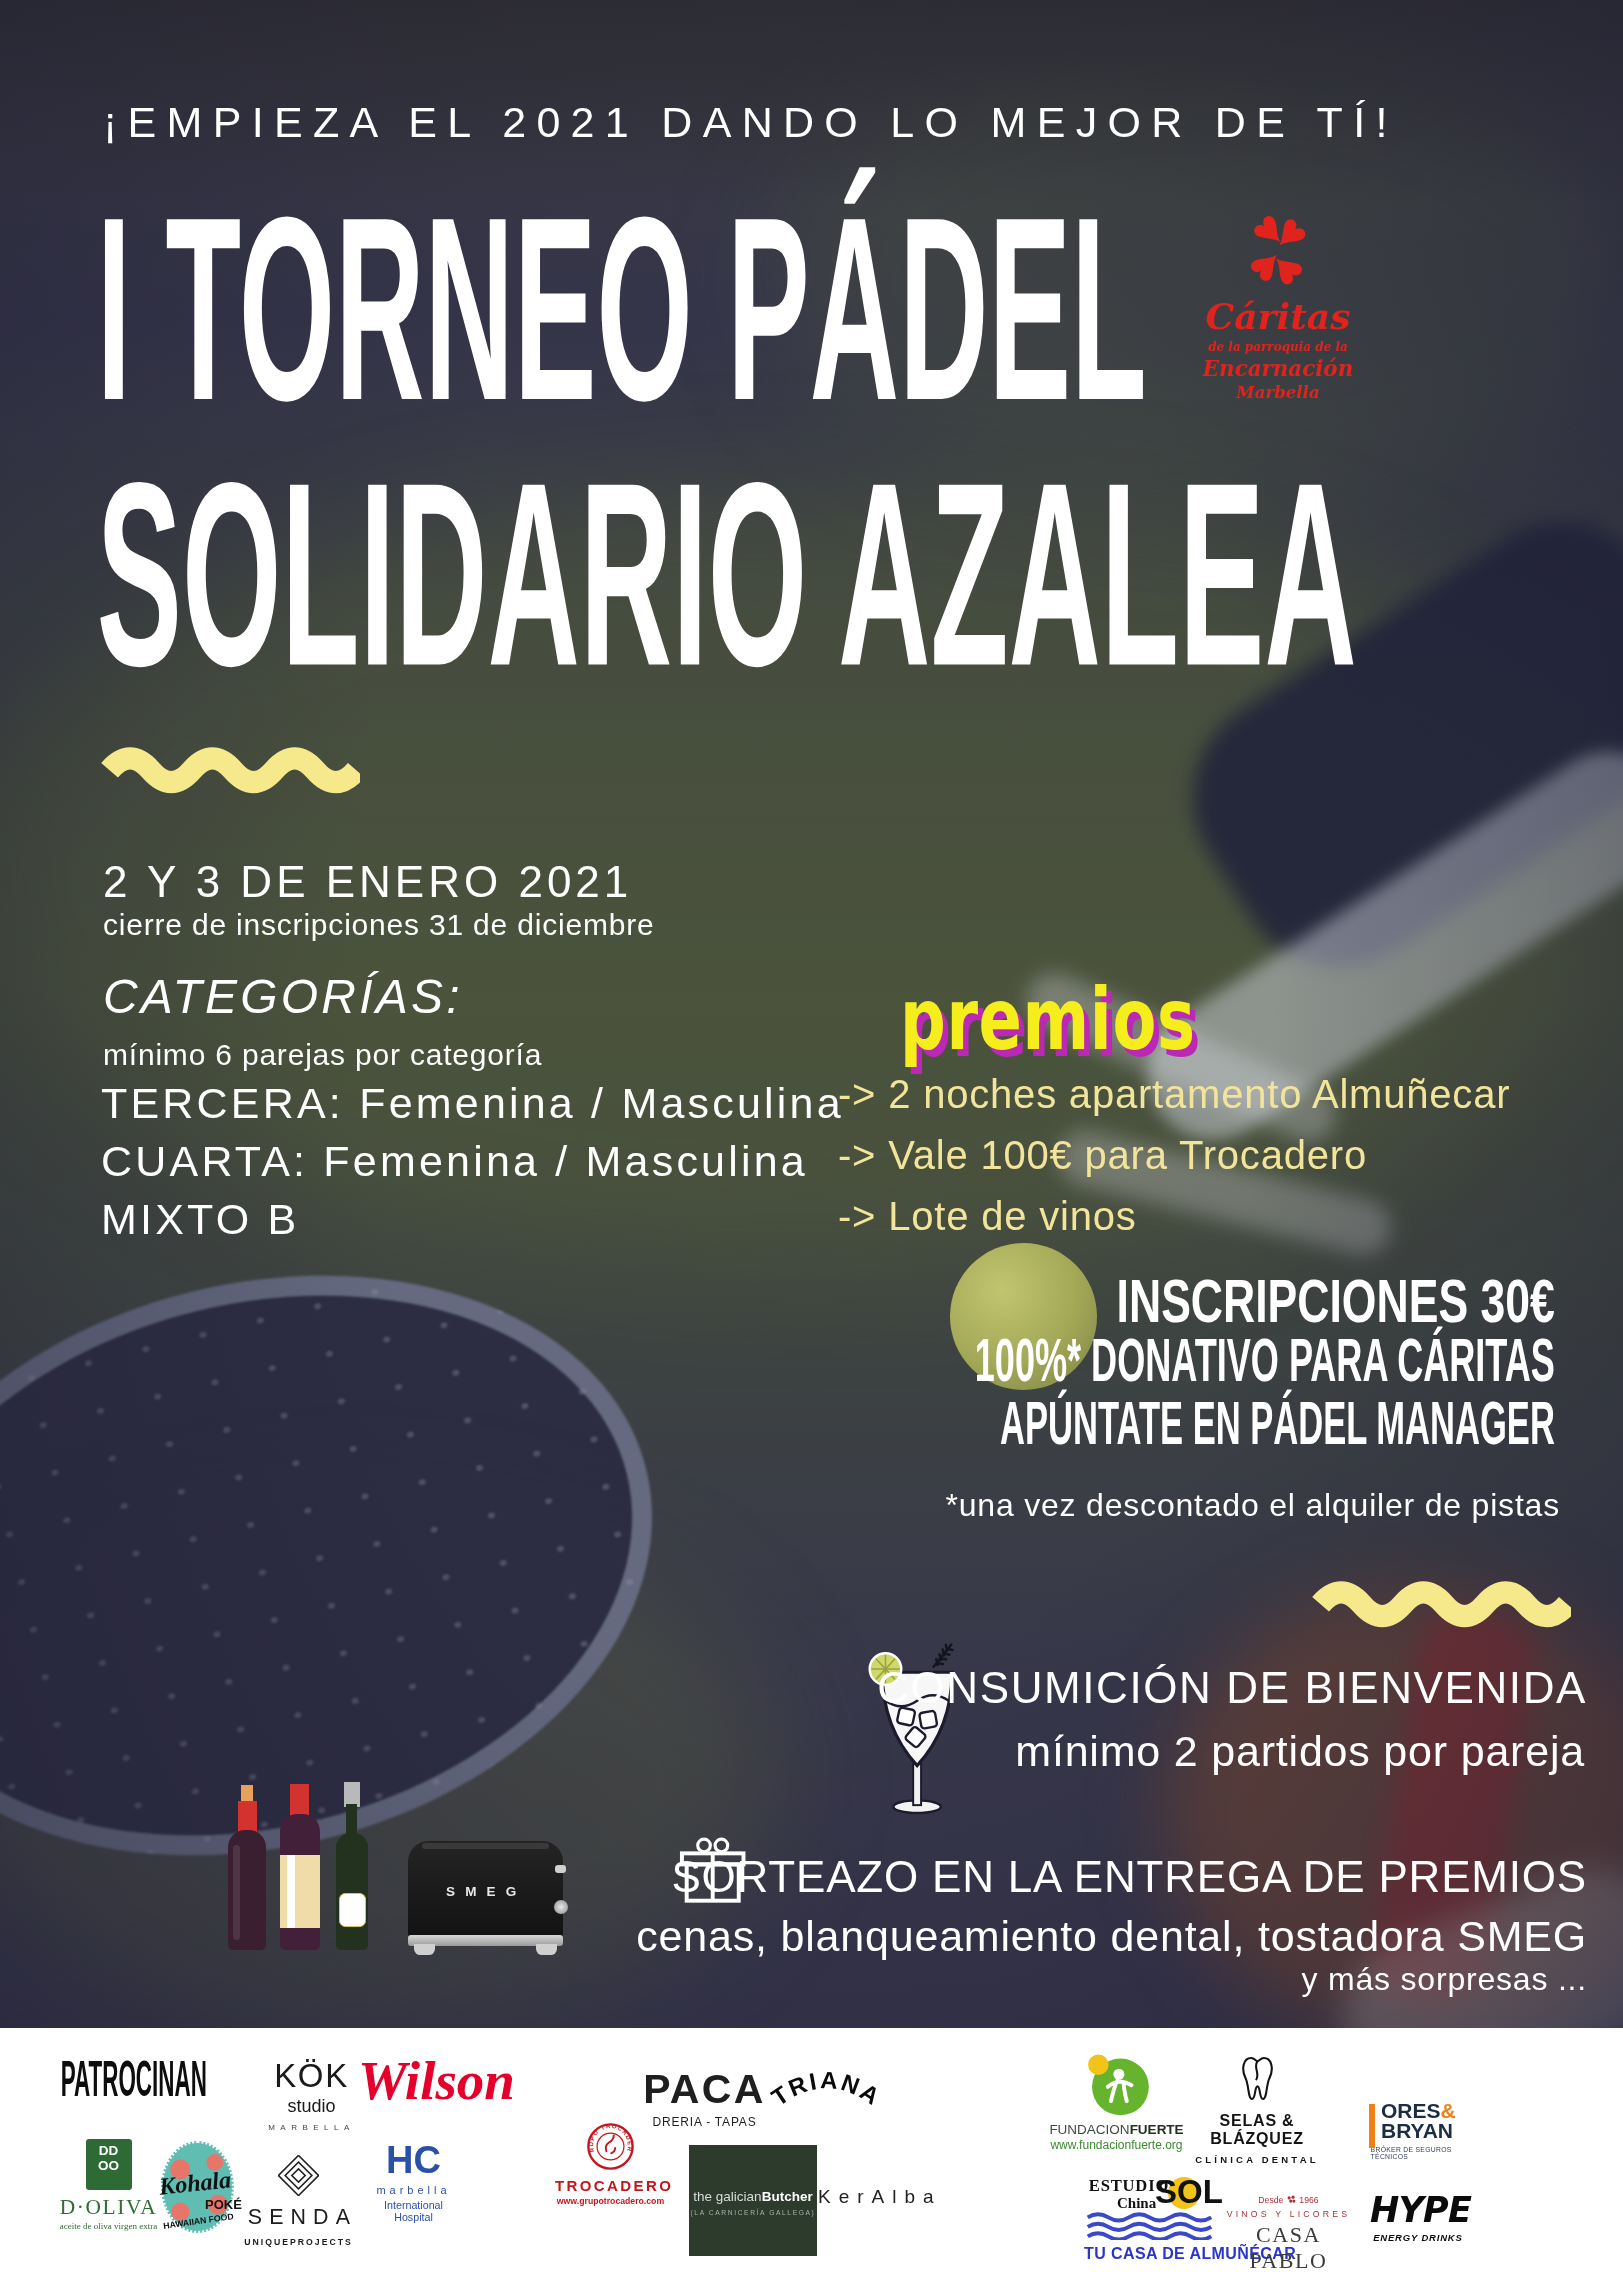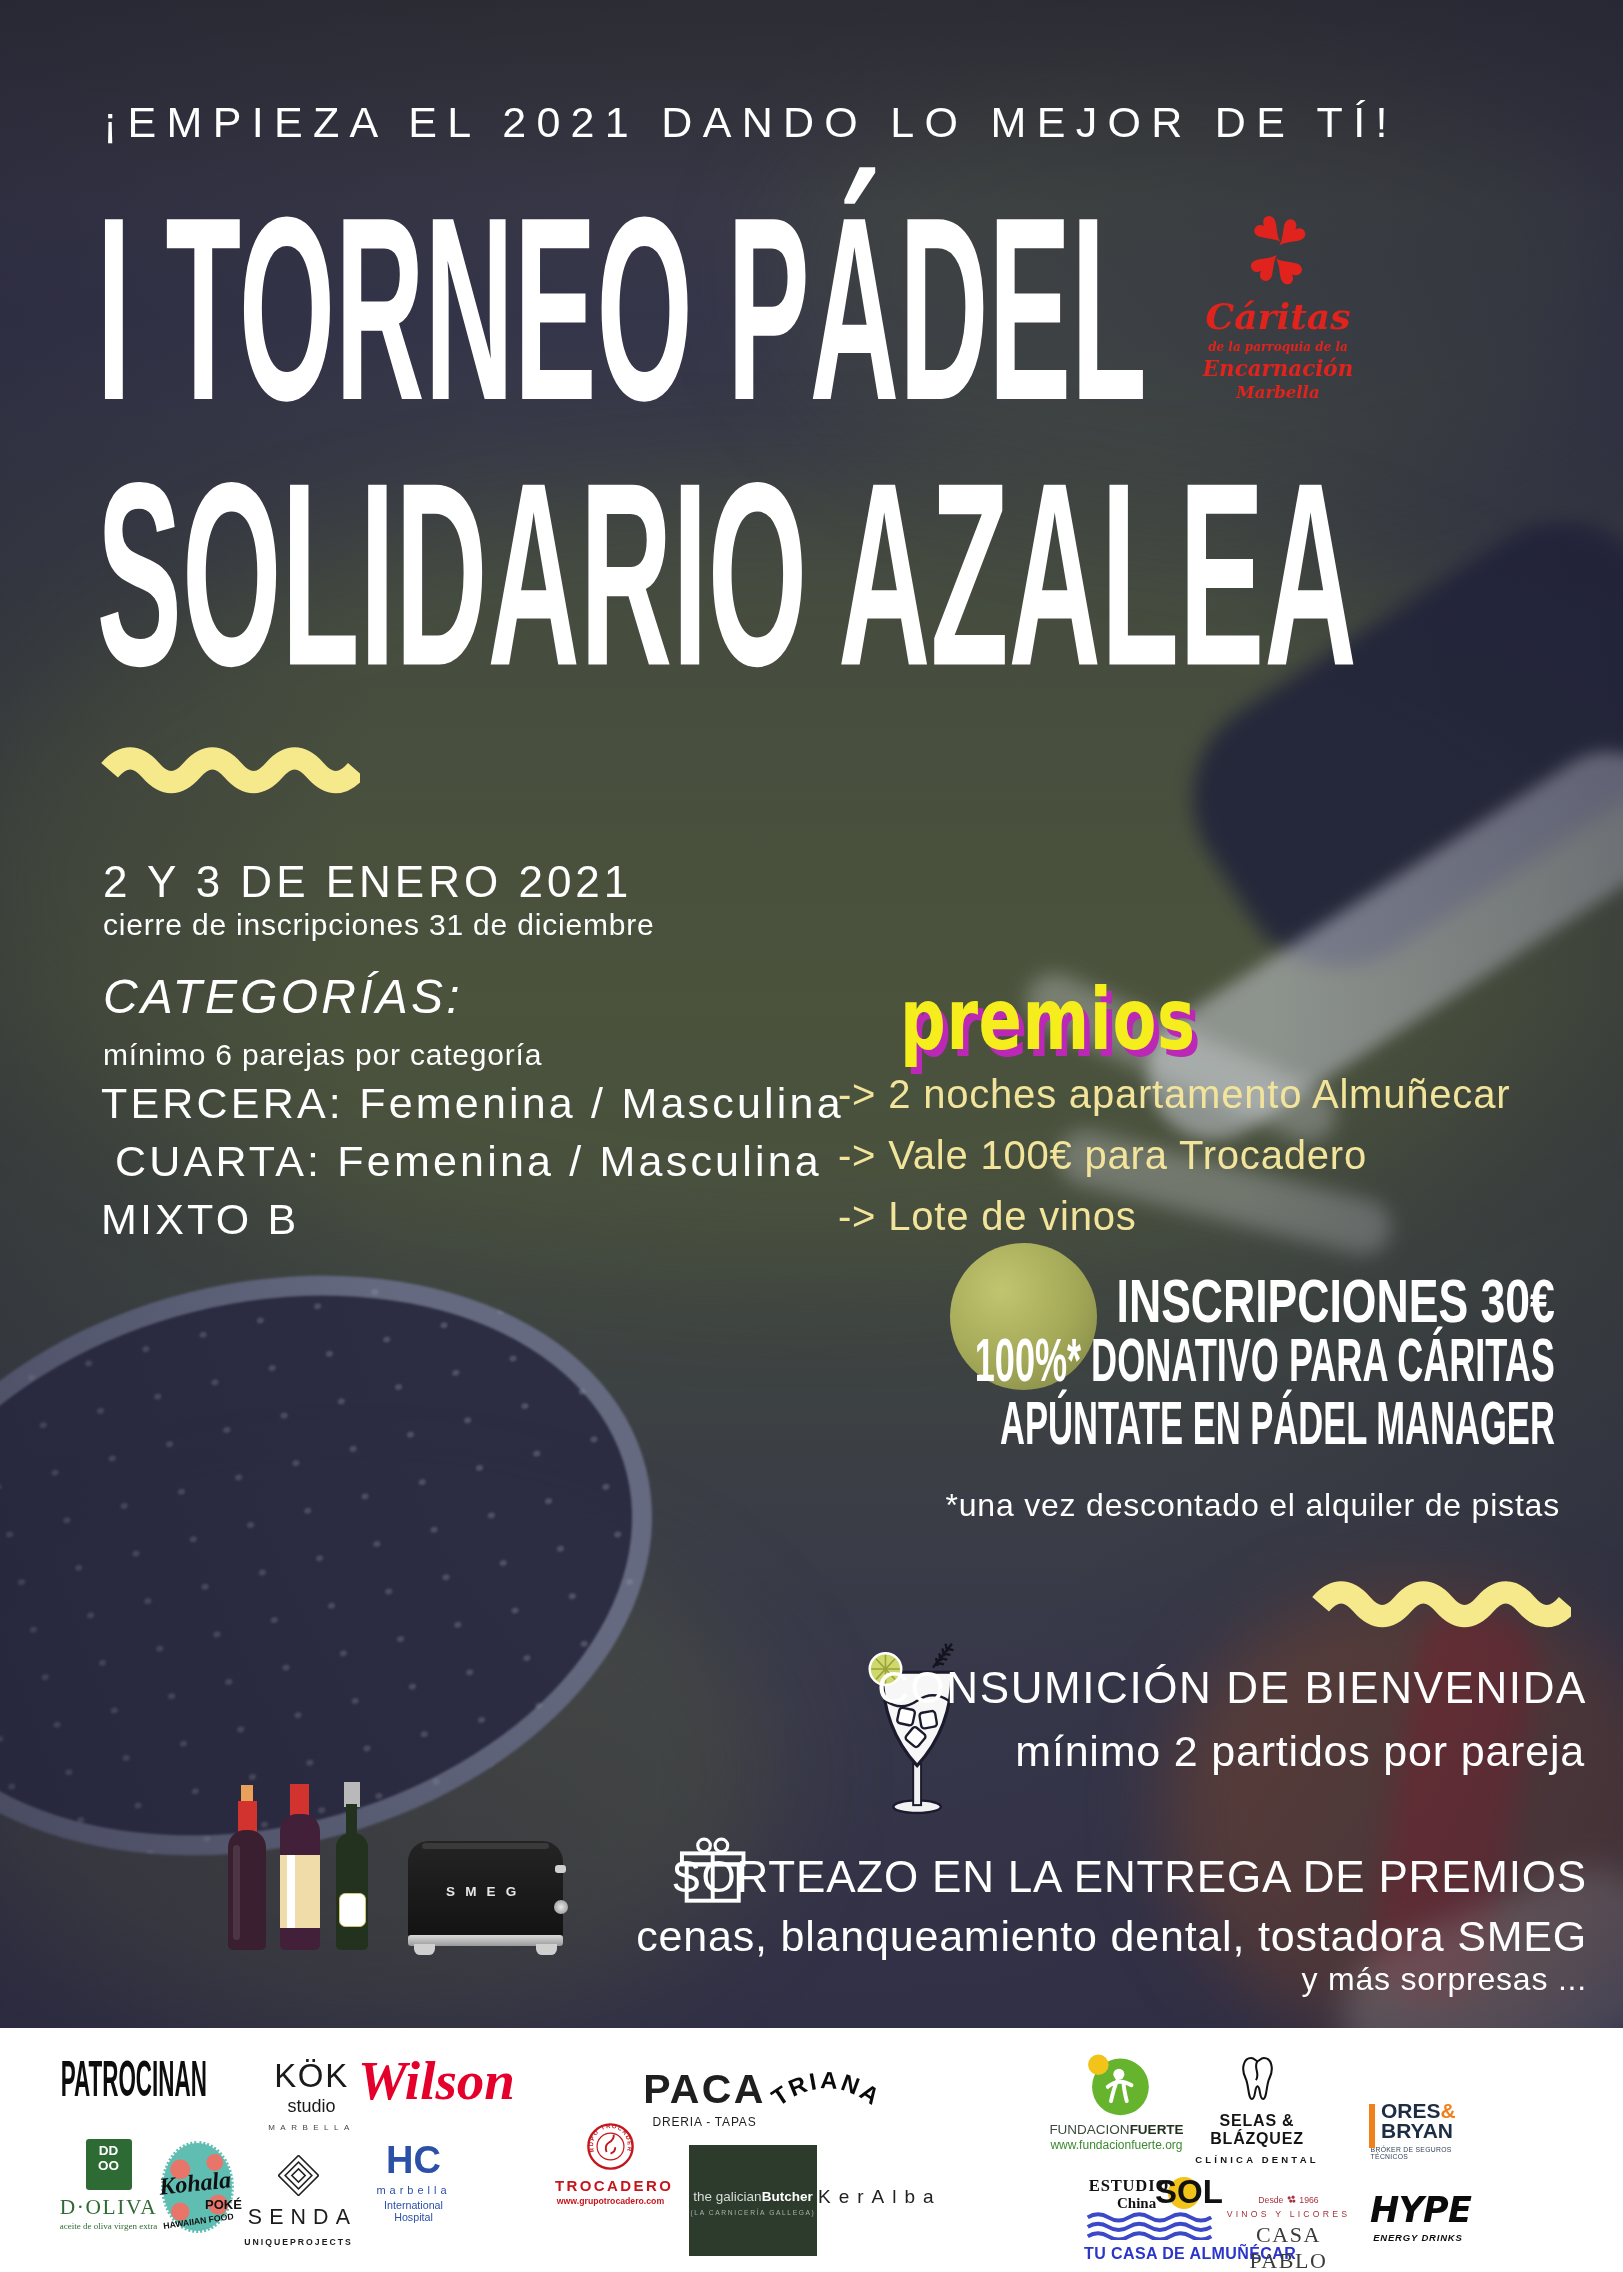--- a/index.html
+++ b/index.html
@@ -75,21 +75,21 @@
 
   <svg class="abs" width="262" height="87" style="left:98px;top:737px;" viewBox="0 0 330 110">
     <path d="M14 42 q26 -30 52 0 t52 0 t52 0 t52 0 t52 0 t52 0" fill="none" stroke="#f6e98c" stroke-width="28"></path>
   </svg>
 
   <div class="t" style="left:103px;top:860px;font-size:44px;letter-spacing:4px;">2 Y 3 DE ENERO 2021</div>
   <div class="t rounded" style="left:103px;top:910px;font-size:30px;">cierre de inscripciones 31 de diciembre</div>
   <div class="t" style="left:103px;top:973px;font-size:48px;font-style:italic;letter-spacing:3.2px;">CATEGORÍAS:</div>
   <div class="t rounded" style="left:103px;top:1040px;font-size:30px;">mínimo 6 parejas por categoría</div>
   <div class="t" style="left:101px;top:1082px;font-size:43px;letter-spacing:3.2px;">TERCERA: Femenina / Masculina</div>
-  <div class="t" style="left:101px;top:1140px;font-size:43px;letter-spacing:3.2px;margin-left:14px;">CUARTA: Femenina / Masculina</div>
+  <div class="t" style="left:101px;top:1140px;font-size:43px;letter-spacing:3.2px;">CUARTA: Femenina / Masculina</div>
   <div class="t" style="left:101px;top:1198px;font-size:43px;letter-spacing:3.2px;">MIXTO B</div>
 
   <div class="t premios" style="left:900px;top:977px;">premios</div>
   <div class="t yellow" style="left:838px;top:1074px;font-size:40px;letter-spacing:0.8px;">-&gt; 2 noches apartamento Almuñecar</div>
   <div class="t yellow" style="left:838px;top:1135px;font-size:40px;letter-spacing:0.8px;text-align:center;">-&gt; Vale 100€ para Trocadero</div>
   <div class="t yellow" style="left:838px;top:1196px;font-size:40px;letter-spacing:0.8px;">-&gt; Lote de vinos</div>
 
   <div class="t rounded" style="right:63px;top:1489px;font-size:32px;">*una vez descontado el alquiler de pistas</div>
 
   <svg class="abs" width="262" height="87" style="left:1309px;top:1571px;" viewBox="0 0 330 110">

